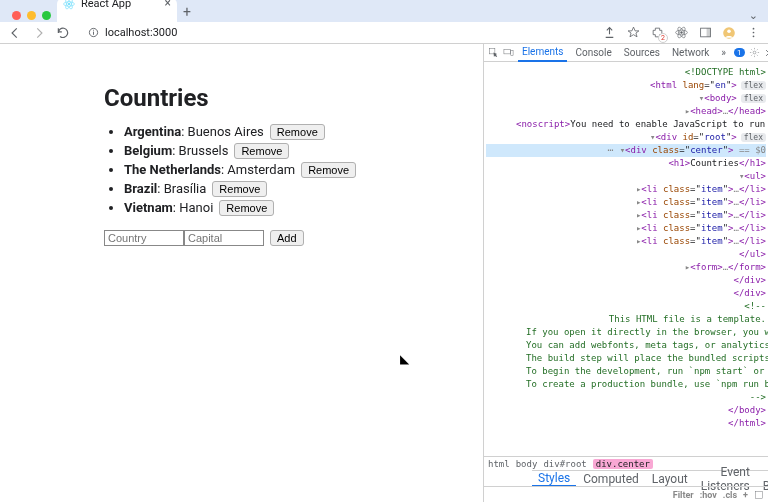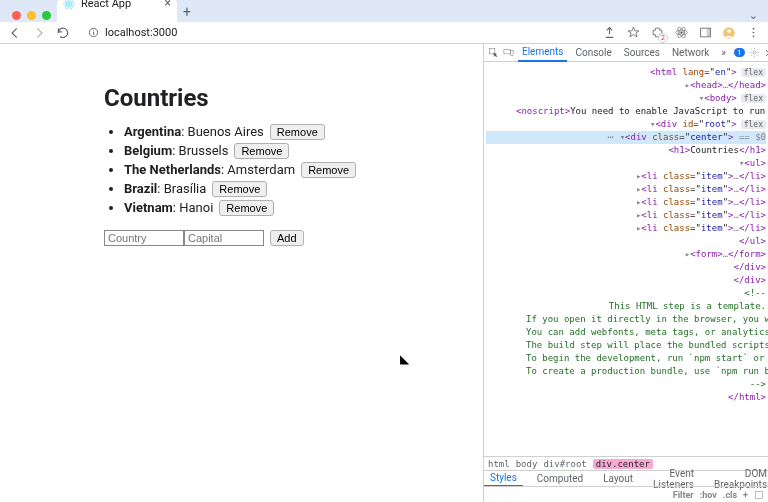--- a/index.html
+++ b/index.html
@@ -174,22 +174,23 @@
     font-size:9px;
     color:#5f6368;
     font-family:Menlo,Consolas,monospace;
   }
   .crumbs span.active{background:#f9a8d4;padding:0 3px;border-radius:2px;color:#202124;}
   .styles-tabs{
     border-top:1px solid var(--devtools-border);
     height:16px;
     display:flex;
     align-items:center;
-    gap:8px;
-    font-size:10px;
+    gap:1px;
+    font-size:12px;
+    margin-left:48px;
   }
   .styles-tabs .st{padding:0 6px;color:#5f6368;cursor:pointer;}
   .styles-tabs .st.active{color:var(--tab-blue);border-bottom:2px solid var(--tab-blue);height:16px;line-height:14px;}
   .filter-row{
     border-top:1px solid var(--devtools-border);
     height:16px;
     display:flex;
     align-items:center;
     padding:0 4px;
     gap:6px;
@@ -350,47 +351,49 @@
           </svg>
         </span>
       <span class="dt-ico">
           <svg viewBox="0 0 24 24" width="10" height="10">
             <path d="M5 5l14 14M19 5L5 19" stroke="#5f6368" stroke-width="2"></path>
           </svg>
         </span>
     </div>
 
     <div class="dom">
+      <div class="l i1"><span class="c">&lt;!DOCTYPE html&gt;</span></div>
       <div class="l i1"><span class="t">&lt;html </span><span class="an">lang</span>="<span class="av">en</span>"<span class="t">&gt;</span><span class="badge">flex</span></div>
+      <div class="l i2"><span class="tri">▾</span><span class="t">&lt;body&gt;</span><span class="badge">flex</span></div>
       <div class="l i2"><span class="tri">▸</span><span class="t">&lt;head&gt;</span><span class="eq">…</span><span class="t">&lt;/head&gt;</span></div>
-      <div class="l i2"><span class="tri">▾</span><span class="t">&lt;body&gt;</span><span class="badge">flex</span></div>
       <div class="l i3"><span class="t">&lt;noscript&gt;</span><span>You need to enable JavaScript to run this app.</span></div>
       <div class="l i3"><span class="tri">▾</span><span class="t">&lt;div </span><span class="an">id</span>="<span class="av">root</span>"<span class="t">&gt;</span><span class="badge">flex</span></div>
       <div class="l i4 sel"><span class="dots">⋯</span><span class="tri">▾</span><span class="t">&lt;div </span><span class="an">class</span>="<span class="av">center</span>"<span class="t">&gt;</span><span class="eq"> == $0</span></div>
       <div class="l i5"><span class="t">&lt;h1&gt;</span>Countries<span class="t">&lt;/h1&gt;</span></div>
       <div class="l i5"><span class="tri">▾</span><span class="t">&lt;ul&gt;</span></div>
       <div class="l i5" style="padding-left:60px"><span class="tri">▸</span><span class="t">&lt;li </span><span class="an">class</span>="<span class="av">item</span>"<span class="t">&gt;</span><span class="eq">…</span><span class="t">&lt;/li&gt;</span></div>
       <div class="l i5" style="padding-left:60px"><span class="tri">▸</span><span class="t">&lt;li </span><span class="an">class</span>="<span class="av">item</span>"<span class="t">&gt;</span><span class="eq">…</span><span class="t">&lt;/li&gt;</span></div>
       <div class="l i5" style="padding-left:60px"><span class="tri">▸</span><span class="t">&lt;li </span><span class="an">class</span>="<span class="av">item</span>"<span class="t">&gt;</span><span class="eq">…</span><span class="t">&lt;/li&gt;</span></div>
       <div class="l i5" style="padding-left:60px"><span class="tri">▸</span><span class="t">&lt;li </span><span class="an">class</span>="<span class="av">item</span>"<span class="t">&gt;</span><span class="eq">…</span><span class="t">&lt;/li&gt;</span></div>
       <div class="l i5" style="padding-left:60px"><span class="tri">▸</span><span class="t">&lt;li </span><span class="an">class</span>="<span class="av">item</span>"<span class="t">&gt;</span><span class="eq">…</span><span class="t">&lt;/li&gt;</span></div>
       <div class="l i5"><span class="t">&lt;/ul&gt;</span></div>
       <div class="l i5"><span class="tri">▸</span><span class="t">&lt;form&gt;</span><span class="eq">…</span><span class="t">&lt;/form&gt;</span></div>
       <div class="l i4"><span class="t">&lt;/div&gt;</span></div>
       <div class="l i3"><span class="t">&lt;/div&gt;</span></div>
       <div class="l i3 c">&lt;!--</div>
-      <div class="l i4 c">  This HTML step is a template.</div>
+      <div class="l i4 c">  This HTML file is a template.</div>
       <div class="l i4 c">  If you open it directly in the browser, you will see an empty page.</div>
       <div class="l i4 c"></div>
       <div class="l i4 c">  You can add webfonts, meta tags, or analytics to this file.</div>
       <div class="l i4 c">  The build step will place the bundled scripts into the &lt;body&gt; tag.</div>
       <div class="l i4 c"></div>
       <div class="l i4 c">  To begin the development, run `npm start` or `yarn start`.</div>
       <div class="l i4 c">  To create a production bundle, use `npm run build` or `yarn build`.</div>
       <div class="l i3 c">--&gt;</div>
+      <div class="l i2"><span class="t">&lt;/body&gt;</span></div>
       <div class="l i1"><span class="t">&lt;/html&gt;</span></div>
     </div>
 
     <div class="crumbs">
       <span>html</span>
       <span>body</span>
       <span>div#root</span>
       <span class="active">div.center</span>
     </div>
 

